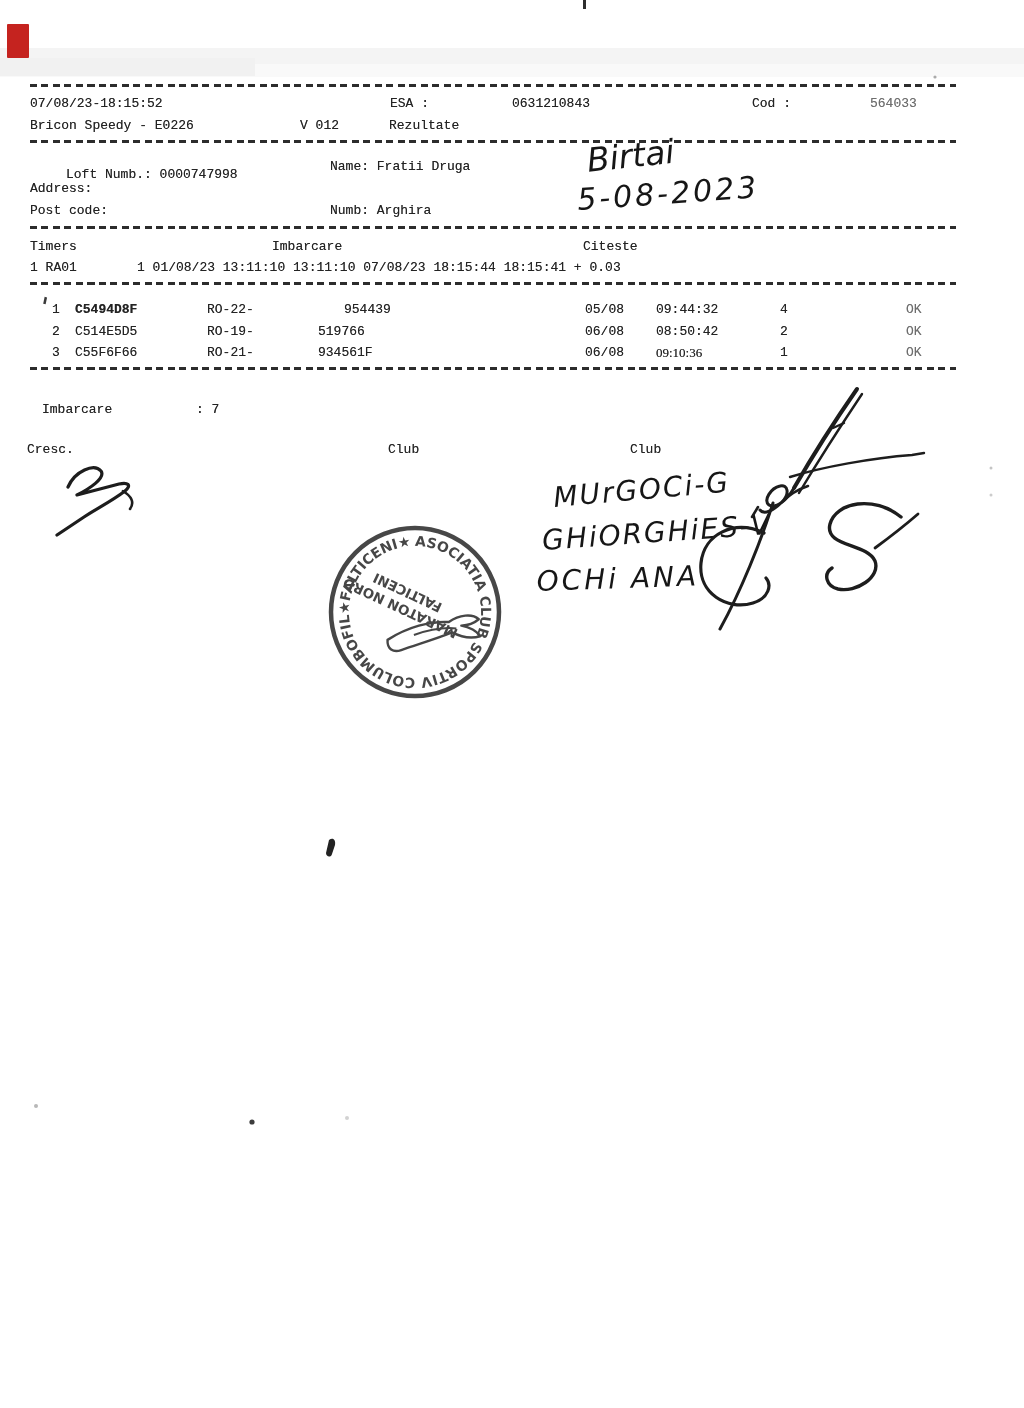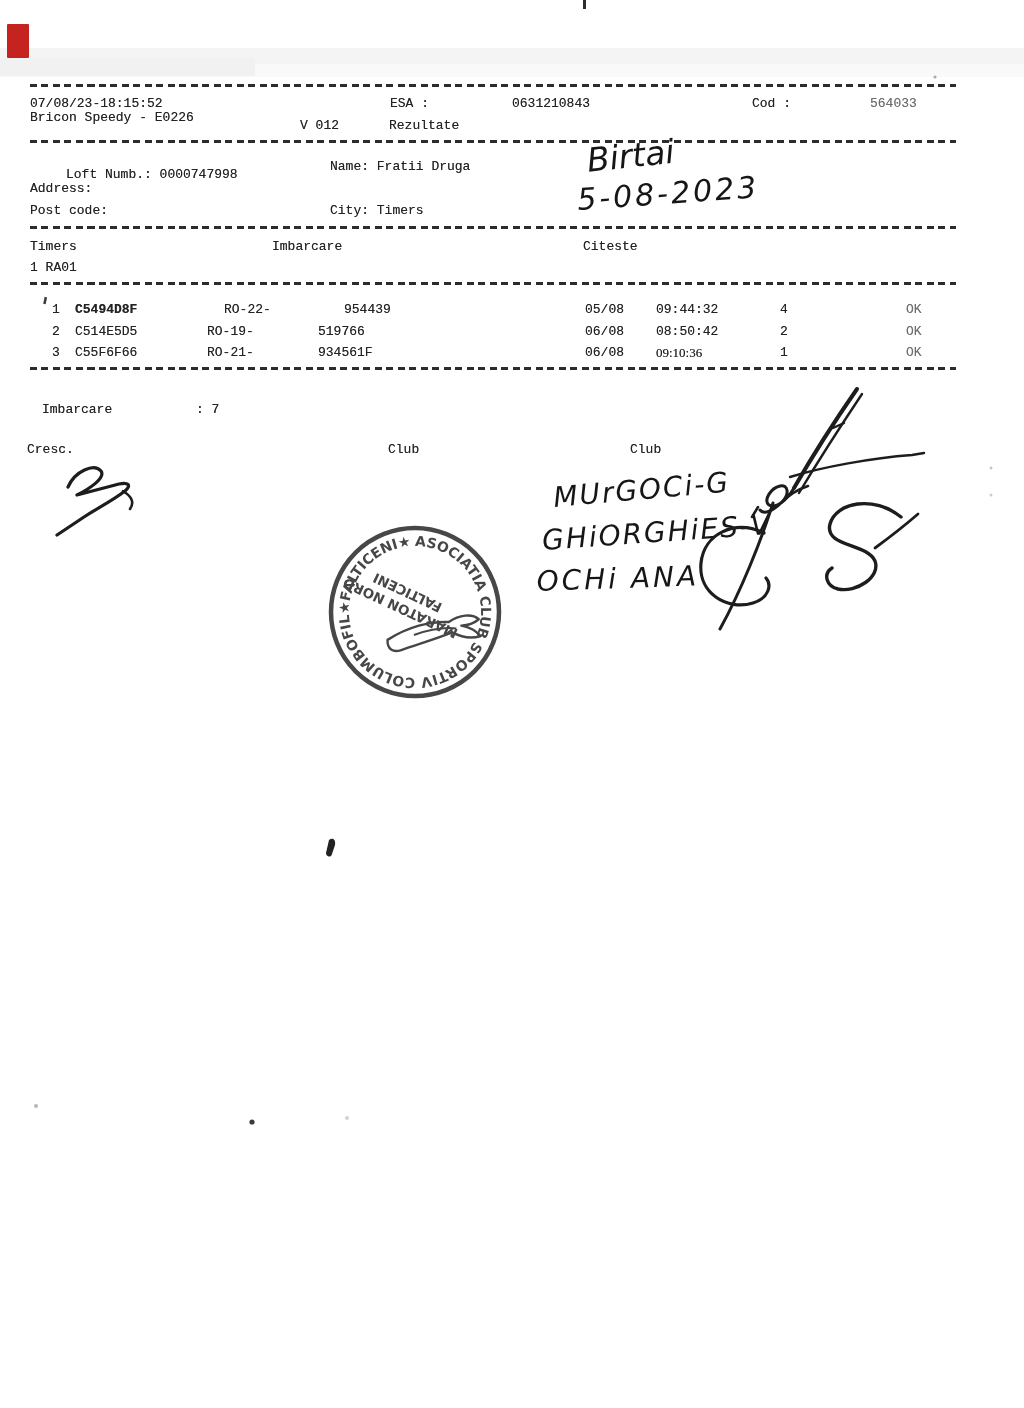--- a/index.html
+++ b/index.html
@@ -41,43 +41,44 @@
   <div class="sep" style="top:140px;"></div>
   <div class="sep" style="top:226px;"></div>
   <div class="sep" style="top:282px;"></div>
   <div class="sep" style="top:367px;"></div>
 
   <span class="mono" style="left:30px;top:93px;">07/08/23-18:15:52</span>
   <span class="mono" style="left:390px;top:93px;">ESA :</span>
   <span class="mono" style="left:512px;top:93px;">0631210843</span>
   <span class="mono" style="left:752px;top:93px;">Cod :</span>
   <span class="mono faded" style="left:870px;top:93px;">564033</span>
-  <span class="mono" style="left:30px;top:107px;">Bricon Speedy - E0226</span>
+  <span class="mono" style="left:30px;top:115px;">Bricon Speedy - E0226</span>
   <span class="mono" style="left:300px;top:115px;">V 012</span>
   <span class="mono" style="left:389px;top:115px;">Rezultate</span>
 
   <span class="mono" style="left:30px;top:164px;margin-left:36px;">Loft Numb.: 0000747998</span>
   <span class="mono" style="left:330px;top:156px;">Name: Fratii Druga</span>
   <span class="mono" style="left:30px;top:178px;">Address:</span>
   <span class="mono" style="left:30px;top:200px;">Post code:</span>
-  <span class="mono" style="left:330px;top:200px;">City: Timers</span>
+  <span class="mono" style="left:330px;top:200px;">Numb: Arghira</span>
 
   <span class="hw" style="left:585px;top:141px;font-size:33px;transform:rotate(-6deg);">Birtai</span>
   <span class="hw" style="left:576px;top:182px;font-size:30px;letter-spacing:3px;transform:rotate(-4deg);">5-08-2023</span>
 
   <span class="mono" style="left:30px;top:236px;">Timers</span>
   <span class="mono" style="left:272px;top:236px;">Imbarcare</span>
   <span class="mono" style="left:583px;top:236px;text-align:right;">Citeste</span>
   <span class="mono" style="left:30px;top:257px;">1 RA01</span>
+  <span class="mono" style="left:137px;top:257px;">1 01/08/23 13:11:10 13:11:10 07/08/23 18:15:44 18:15:41 + 0.03</span>
 
   <div>
 
     <span class="mono" style="left:52px;top:299px;">1</span>
     <span class="mono" style="left:75px;top:299px;font-weight:bold;">C5494D8F</span>
-    <span class="mono" style="left:224px;top:299px;">RO-22-</span>
+    <span class="mono" style="left:207px;top:299px;">RO-22-</span>
     <span class="mono" style="left:318px;top:299px;margin-left:26px;">954439</span>
     <span class="mono" style="left:585px;top:299px;">05/08</span>
     <span class="mono" style="left:656px;top:299px;">09:44:32</span>
     <span class="mono" style="left:780px;top:299px;">4</span>
     <span class="mono faded" style="left:906px;top:299px;">OK</span>
 
     <span class="mono" style="left:52px;top:321px;">2</span>
     <span class="mono" style="left:75px;top:321px;">C514E5D5</span>
     <span class="mono" style="left:207px;top:321px;">RO-19-</span>
     <span class="mono" style="left:318px;top:321px;">519766</span>

